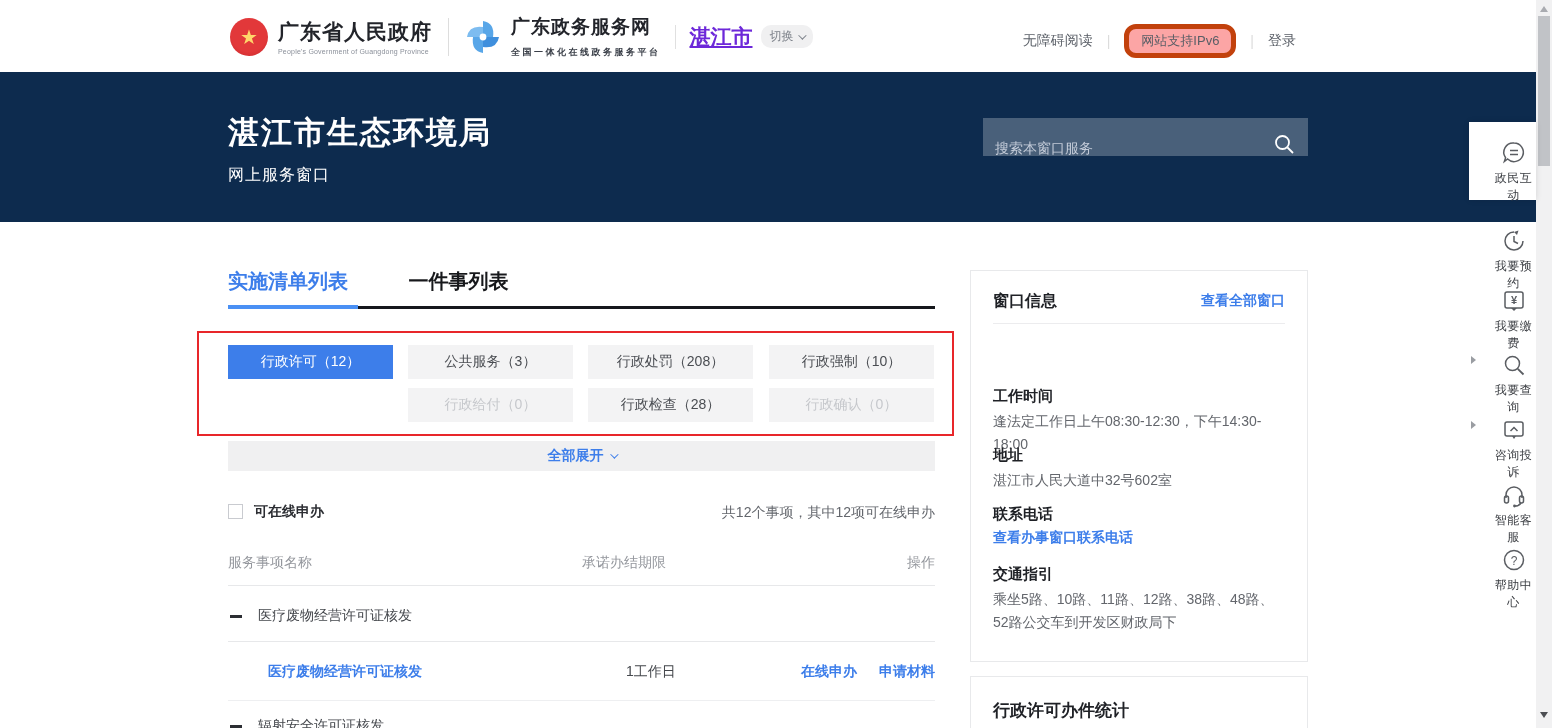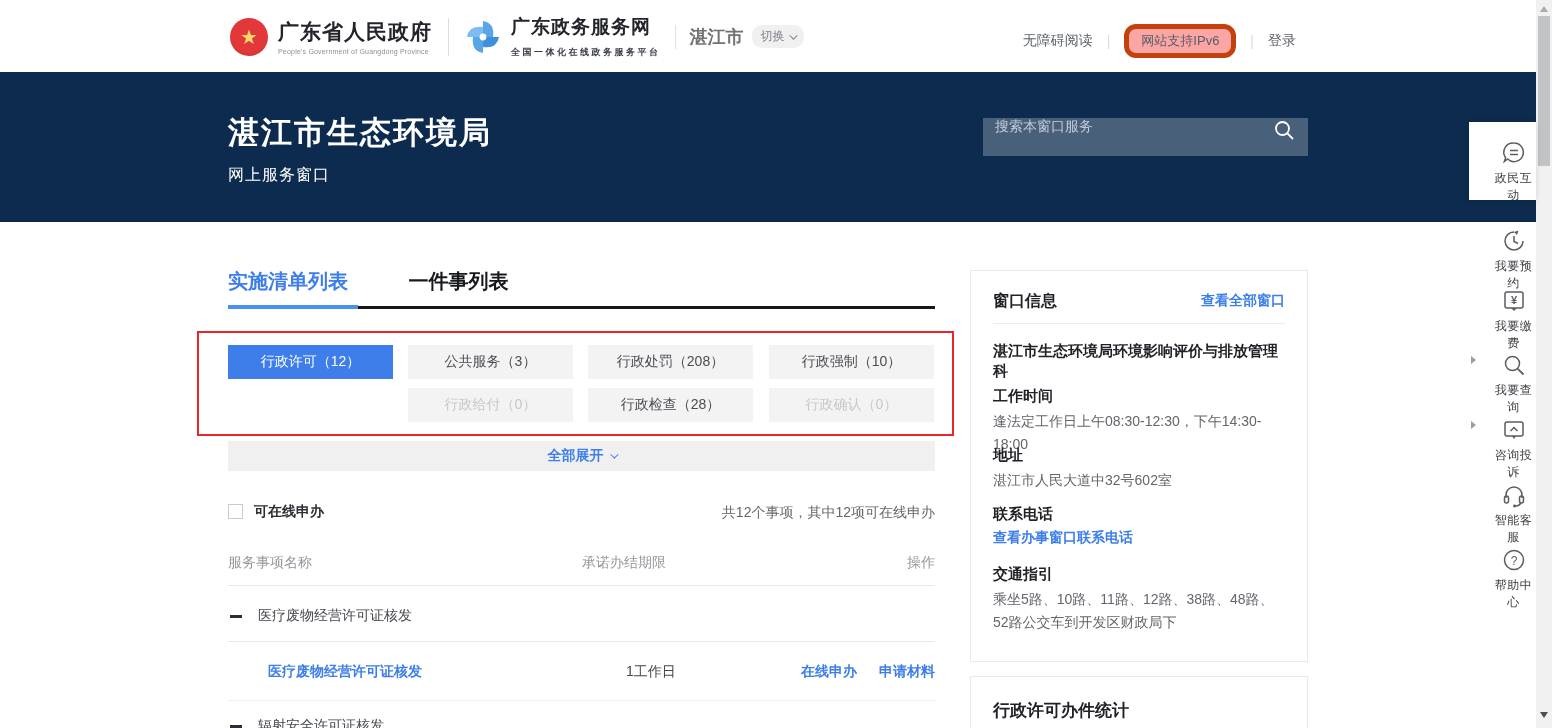--- a/index.html
+++ b/index.html
@@ -15,37 +15,37 @@
     width:38px; height:38px; border-radius:50%; background:radial-gradient(circle at 50% 42%, #e2383a 60%, #c5262a 100%);
     display:flex; align-items:center; justify-content:center; color:#ffd66b; font-size:20px; flex:0 0 auto;
   }
   .logo-text1 .t { font-size:21px; font-weight:bold; color:#22242a; letter-spacing:1px; }
   .logo-text1 .s { font-size:7px; color:#8a8f99; margin-top:2px; letter-spacing:.2px; }
   .v-divider { width:1px; height:38px; background:#ddd; margin:0 16px; }
   .pinwheel { width:36px; height:36px; flex:0 0 auto; }
   .logo-text2 .t { font-size:19px; font-weight:bold; color:#22242a; letter-spacing:1px; }
   .logo-text2 .s { font-size:9px; color:#3a3f48; font-weight:bold; letter-spacing:2.5px; margin-top:6px; }
   .city-divider { width:1px; height:24px; background:#e0e0e0; margin:0 14px; }
-  .city-name { font-size:18px; font-weight:bold; color:#737373; }
+  .city-name { font-size:21px; font-weight:bold; color:#6d28d9;text-decoration:underline; }
   .switch-badge {
     margin-left:8px; background:#f0f0f1; border-radius:10px; padding:3px 9px;
     font-size:12px; color:#7d828a; display:inline-flex; align-items:center; gap:4px; cursor:pointer;
   }
   .chev { display:inline-block; width:6px; height:6px; border-right:1.3px solid currentColor; border-bottom:1.3px solid currentColor; transform:rotate(45deg) translateY(-2px); }
   .header-right { position:absolute; right:240px; top:24px; display:flex; align-items:center; gap:14px; font-size:14px; color:#595e66; }
   .hr-sep { color:#dcdcdc; }
   .ipv6-pill { background:#fca5a5; border:5px solid #c2410c; border-radius:12px; padding:3px 12px; font-size:13px; color:#595e66; }
   .hlink { cursor:pointer; }
   
   .banner { position:absolute; left:0; top:72px; width:1536px; height:150px; background:#0d2b4e; }
   .banner-title { position:absolute; left:228px; top:40px; font-size:31px; font-weight:bold; color:#fff; letter-spacing:2px; }
   .banner-sub { position:absolute; left:228px; top:93px; font-size:16px; color:#fff; letter-spacing:1px; }
   .banner-search {
     position:absolute; left:983px; top:46px; width:325px; height:38px;
-    background:rgba(255,255,255,.25); display:flex; align-items:flex-start; padding:0 12px;
+    background:rgba(255,255,255,.25); display:flex; align-items:flex-end; padding:0 12px;
   }
   .banner-search input {
     flex:1; background:transparent; border:none; outline:none; font-size:14px; color:#fff;
     font-family:inherit;
   }
   .banner-search input::placeholder { color:#c3cbd8; }
   .search-btn { width:24px; height:24px; cursor:pointer; flex:0 0 auto; }
   
   .tabs { position:absolute; left:228px; top:268px; width:707px; height:42px; }
   .tab { display:inline-block; font-size:20px; font-weight:bold; cursor:pointer; }
@@ -216,21 +216,20 @@
     <div class="minus-ico"></div>
     <div class="group-title">辐射安全许可证核发</div>
   </div>
 
   <div class="info-card">
     <div class="info-head">
       <span class="info-title">窗口信息</span>
       <span class="info-viewall">查看全部窗口</span>
     </div>
     <div class="info-divider"></div>
-    <div class="info-dept">湛江市生态环境局环境影响评价与排放管理科</div>
 
     <div class="sec-h" style="top:116px;">工作时间</div>
     <div class="sec-t" style="top:139px;">逢法定工作日上午08:30-12:30，下午14:30-18:00</div>
 
     <div class="sec-h" style="top:175px;">地址</div>
     <div class="sec-t" style="top:198px;">湛江市人民大道中32号602室</div>
 
     <div class="sec-h" style="top:234px;">联系电话</div>
     <div class="sec-link" style="top:258px;">查看办事窗口联系电话</div>
 

